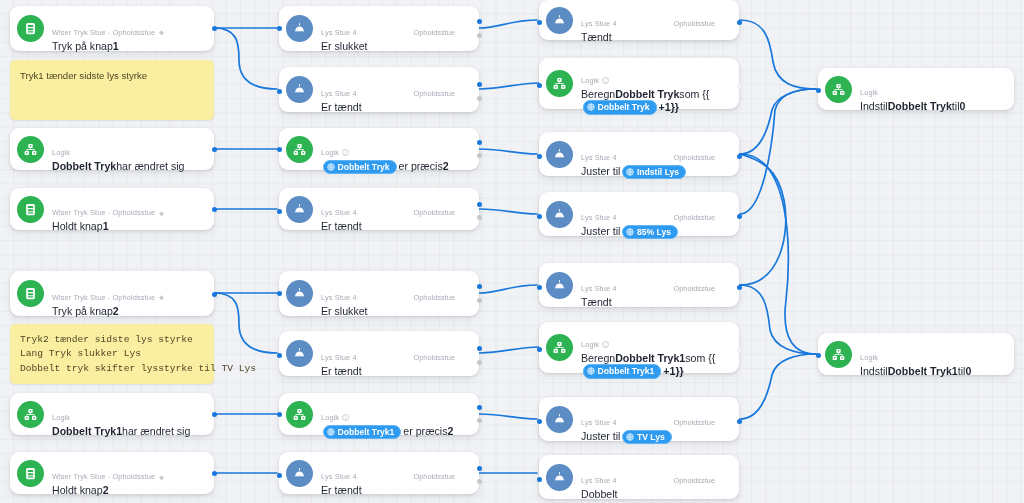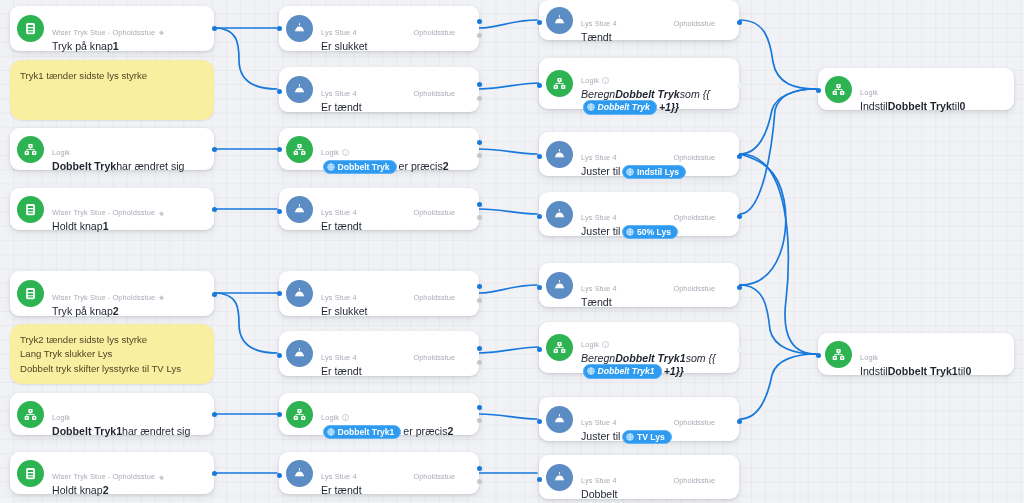--- a/index.html
+++ b/index.html
@@ -49,21 +49,21 @@
   .src {
     font-size: 7.4px; color: #a6abb5; white-space: nowrap;
     letter-spacing: .1px; display:flex; align-items:center; gap:3px;
   }
   .area { font-size: 7.4px; color: #a6abb5; white-space: nowrap; padding-right:16px; }
   .title {
     font-size: 10.6px; color: #1f2430; white-space: nowrap;
     margin-top: 1.5px; line-height: 13px;
     display: flex; align-items: center; flex-wrap: wrap; gap: 0;
   }
-  .title.two-line { white-space: normal; line-height: 12.5px; font-style: italic; }
+  .title.two-line { white-space: normal; line-height: 12.5px; }
   .b { font-weight: bold; }
   .n { font-weight: normal; }
 
   
   .chip {
     display: inline-flex; align-items: center; gap: 2.5px;
     background: #2e9bf0;
     color: #fff; font-weight: bold; font-size: 8.6px;
     border-radius: 7px; padding: 1px 6px 1.5px 3px;
     margin: 0 2px; line-height: 10px;
@@ -77,21 +77,21 @@
     z-index: 5;
   }
   .port.inp  { left: -2.5px; background: #1878dc; }
   .port.out  { right: -2.5px; background: #1878dc; }
   .port.out2 { right: -2.5px; background: #c4c8ce; }
 
   
   .note {
     position: absolute;
     background: #faeea0;
-    border-radius: 12px;
+    border-radius: 5px;
     padding: 9px 10px;
     z-index: 2;
     box-shadow: 0 1px 2px rgba(17,24,39,0.10);
   }
   .note div {
     font-size: 9.6px; color: #4f4626; line-height: 14.4px; white-space: nowrap;
   }
 
   .info-i {
     display:inline-block; width:7px; height:7px; border-radius:50%;
@@ -257,21 +257,21 @@
         </span>
       </div>
       <div class="title">
         <span class="n">Tryk på knap </span>
           <span class="b">2</span>
       </div>
     </div>
     <span class="port out" style="top:21px;"></span>
   </div>
 
-  <div class="note" style="left:10px; top:324px; width:204px; height:60px;">
+  <div class="note" style="left:10px; top:324px; width:204px; height:60px;font-family:Liberation Mono, monospace;">
     <div>Tryk2 tænder sidste lys styrke</div>
     <div>Lang Tryk slukker Lys</div>
     <div>Dobbelt tryk skifter lysstyrke til TV Lys</div>
   </div>
 
   <div class="node" style="left:10px; top:393px; width:204px; height:42px;">
     <div class="badge green">
       <svg width="15" height="15" viewBox="0 0 24 24">
           <rect x="8.5" y="3" width="7" height="6.4" rx="1.4" fill="#fff"></rect>
           <rect x="2.6" y="14.2" width="7" height="6.4" rx="1.4" fill="#fff"></rect>
@@ -649,21 +649,21 @@
         <span class="area">Opholdsstue</span>
       </div>
       <div class="title">
         <span class="n">Juster til </span>
         <span class="chip">
           <svg class="globe" width="8" height="8" viewBox="0 0 24 24">
               <circle cx="12" cy="12" r="10" fill="#6fc0fa"></circle>
               <circle cx="12" cy="12" r="10" fill="none" stroke="#fff" stroke-width="1.8"></circle>
               <path d="M2 12h20M12 2c3.2 3 3.2 17 0 20M12 2c-3.2 3-3.2 17 0 20" fill="none" stroke="#fff" stroke-width="1.5"></path>
             </svg>
-          <span>50% Lys</span>
+          <span>85% Lys</span>
         </span>
       </div>
     </div>
     <span class="port inp" style="top:22px;"></span>
     <span class="port out" style="top:22px;"></span>
   </div>
 
   <div class="node" style="left:539px; top:263px; width:200px; height:44px;">
     <div class="badge blue">
       <svg width="15" height="15" viewBox="0 0 24 24" fill="none" stroke="#fff" stroke-width="1.6" stroke-linecap="round">

